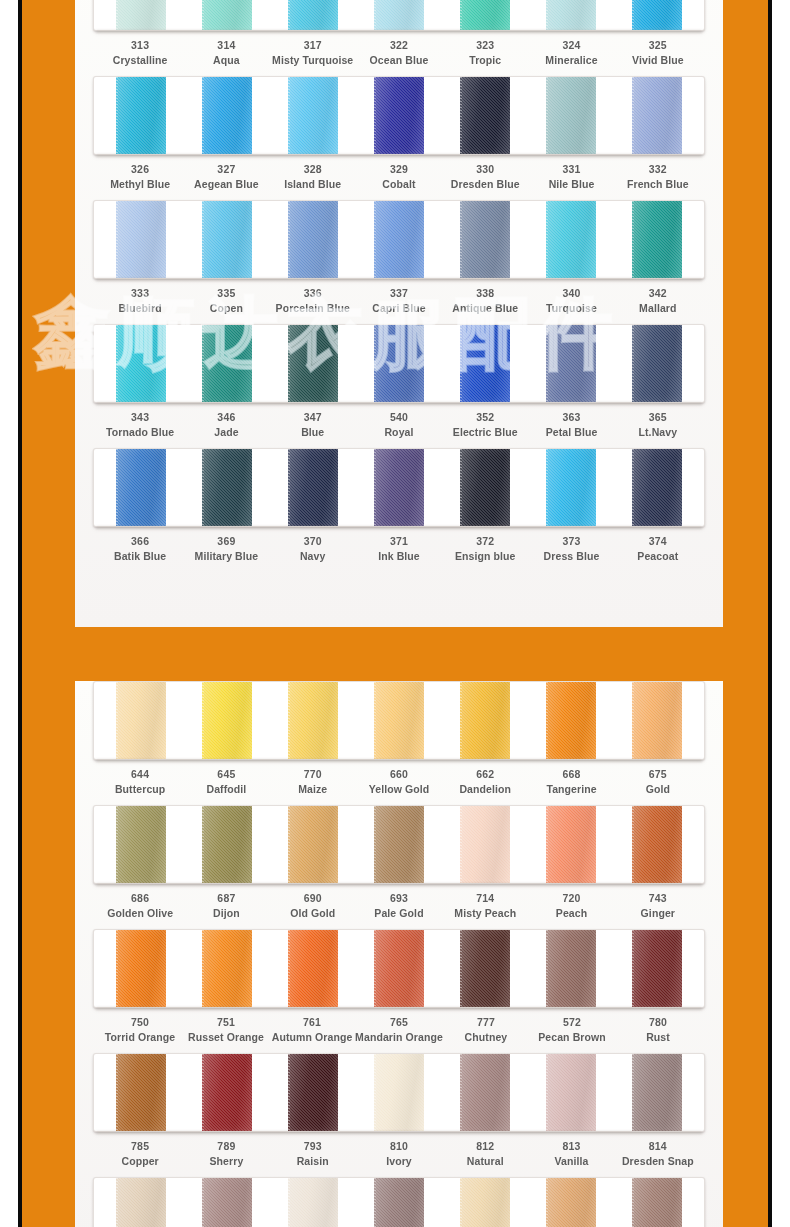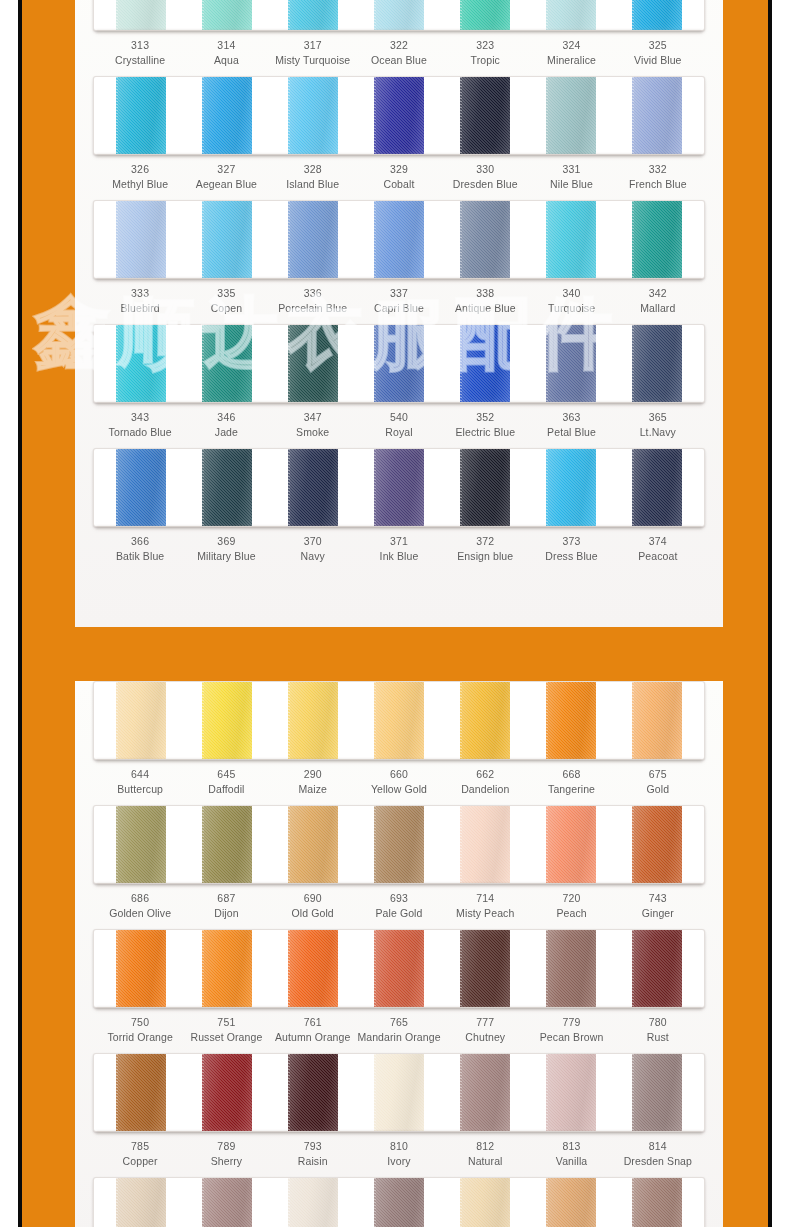--- a/index.html
+++ b/index.html
@@ -119,20 +119,21 @@
         rgba(255,255,255,.22) 0%,
         rgba(255,255,255,.02) 38%,
         rgba(0,0,0,.05) 72%,
         rgba(255,255,255,.10) 100%);
   }
 
   .labels {
     display: flex;
     padding: 0 4px;
     margin-top: 7px;
+    font-weight: bold;
   }
   .label-cell {
     flex: 1 1 0;
     text-align: center;
     color: #5d5d5d;
     line-height: 1.42;
   }
   .code {
     display: block;
     font-size: 10.5px;
@@ -369,21 +370,21 @@
             <div class="label-cell">
               <span class="code">343</span>
               <span class="name">Tornado Blue</span>
             </div>
             <div class="label-cell">
               <span class="code">346</span>
               <span class="name">Jade</span>
             </div>
             <div class="label-cell">
               <span class="code">347</span>
-              <span class="name">Smoke</span>
+              <span class="name">Blue</span>
             </div>
             <div class="label-cell">
               <span class="code">540</span>
               <span class="name">Royal</span>
             </div>
             <div class="label-cell">
               <span class="code">352</span>
               <span class="name">Electric Blue</span>
             </div>
             <div class="label-cell">
@@ -485,21 +486,21 @@
           <div class="labels">
             <div class="label-cell">
               <span class="code">644</span>
               <span class="name">Buttercup</span>
             </div>
             <div class="label-cell">
               <span class="code">645</span>
               <span class="name">Daffodil</span>
             </div>
             <div class="label-cell">
-              <span class="code">290</span>
+              <span class="code">770</span>
               <span class="name">Maize</span>
             </div>
             <div class="label-cell">
               <span class="code">660</span>
               <span class="name">Yellow Gold</span>
             </div>
             <div class="label-cell">
               <span class="code">662</span>
               <span class="name">Dandelion</span>
             </div>
@@ -607,21 +608,21 @@
             </div>
             <div class="label-cell">
               <span class="code">765</span>
               <span class="name">Mandarin Orange</span>
             </div>
             <div class="label-cell">
               <span class="code">777</span>
               <span class="name">Chutney</span>
             </div>
             <div class="label-cell">
-              <span class="code">779</span>
+              <span class="code">572</span>
               <span class="name">Pecan Brown</span>
             </div>
             <div class="label-cell">
               <span class="code">780</span>
               <span class="name">Rust</span>
             </div>
           </div>
         </div>
         <div class="swatch-row">
           <div class="strip">

